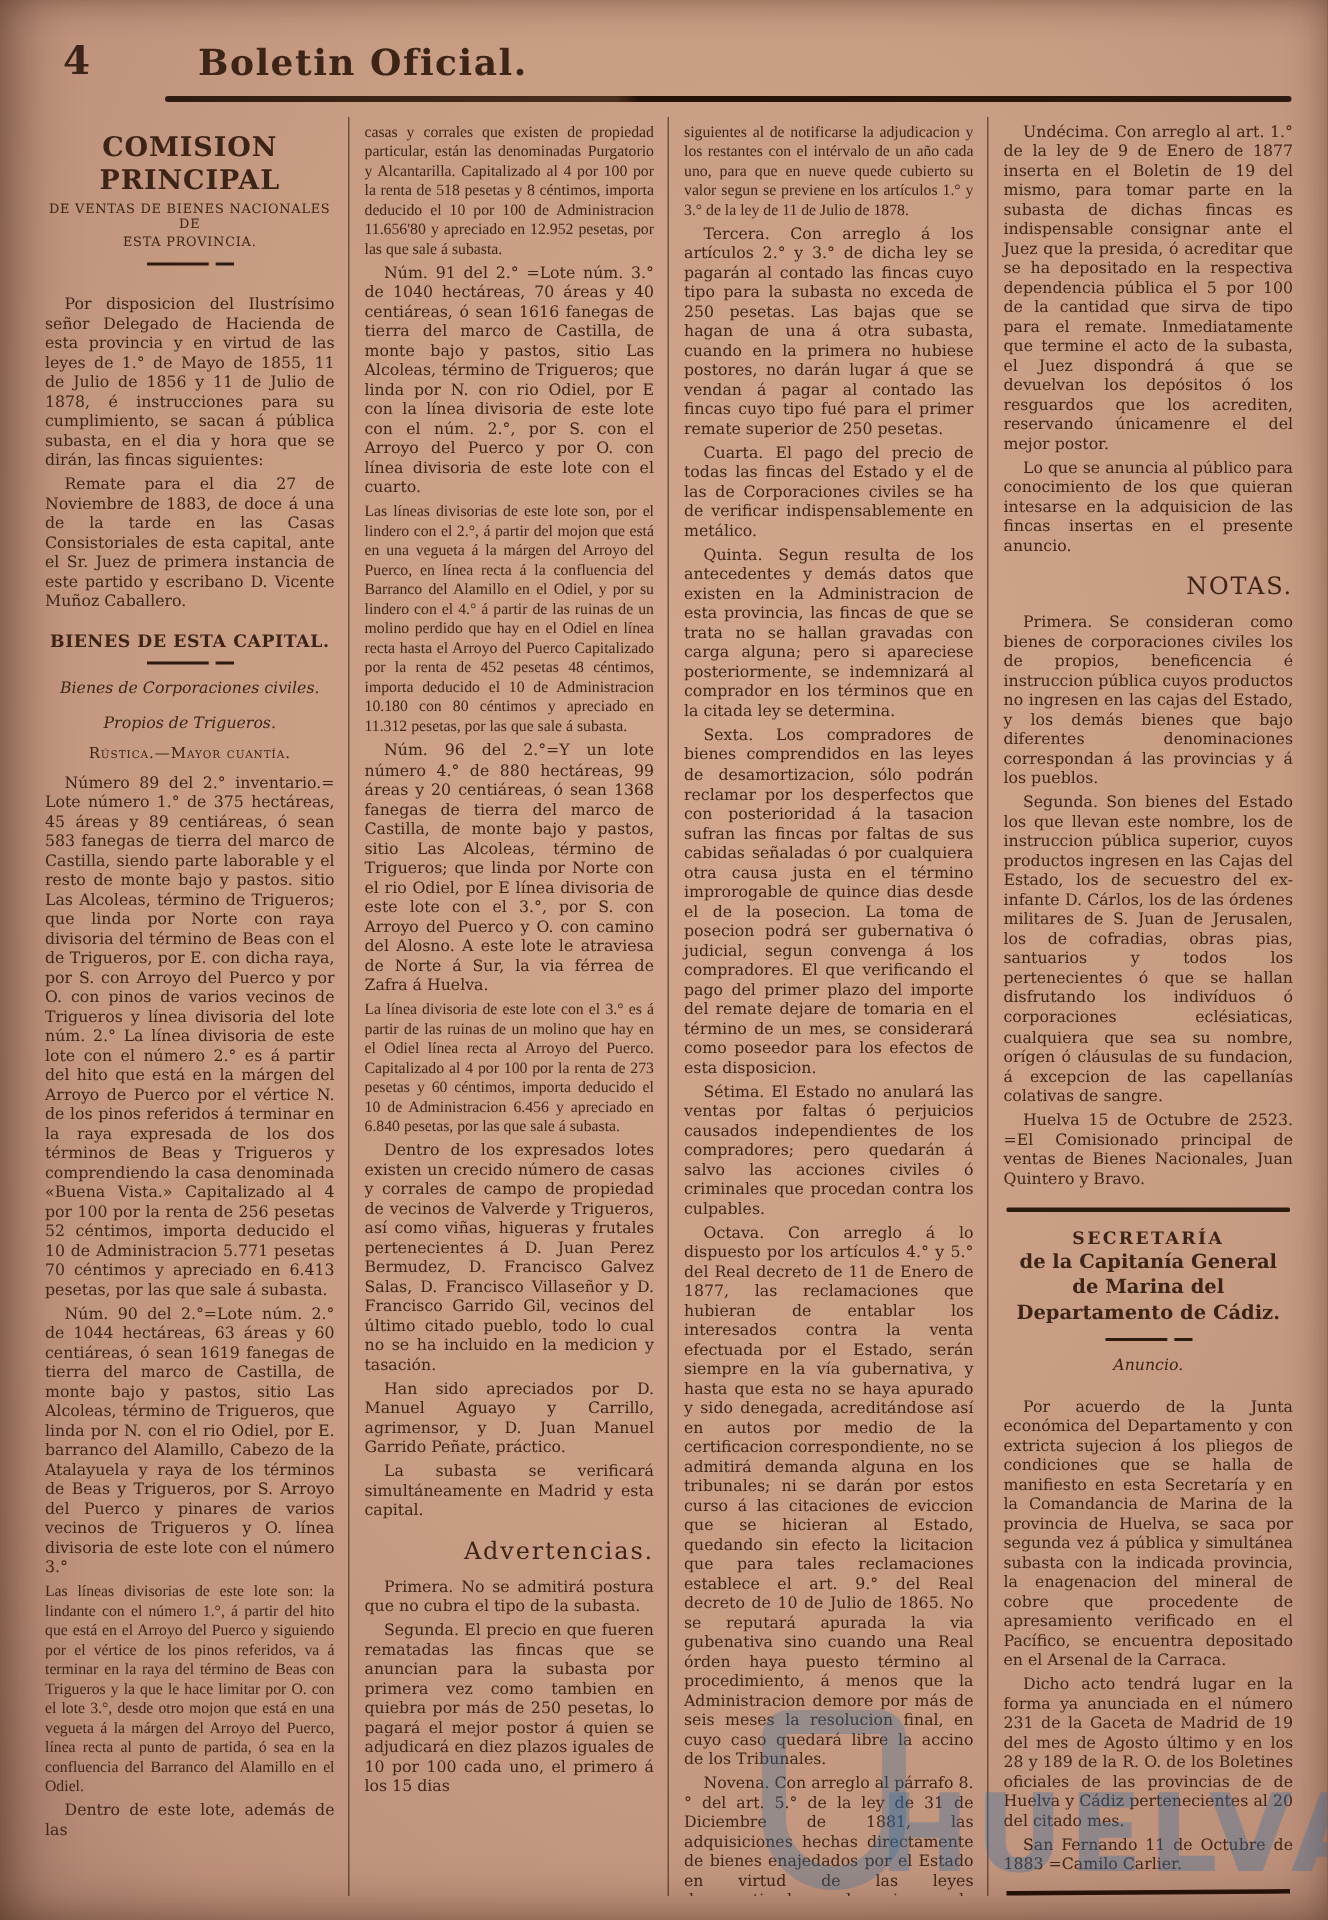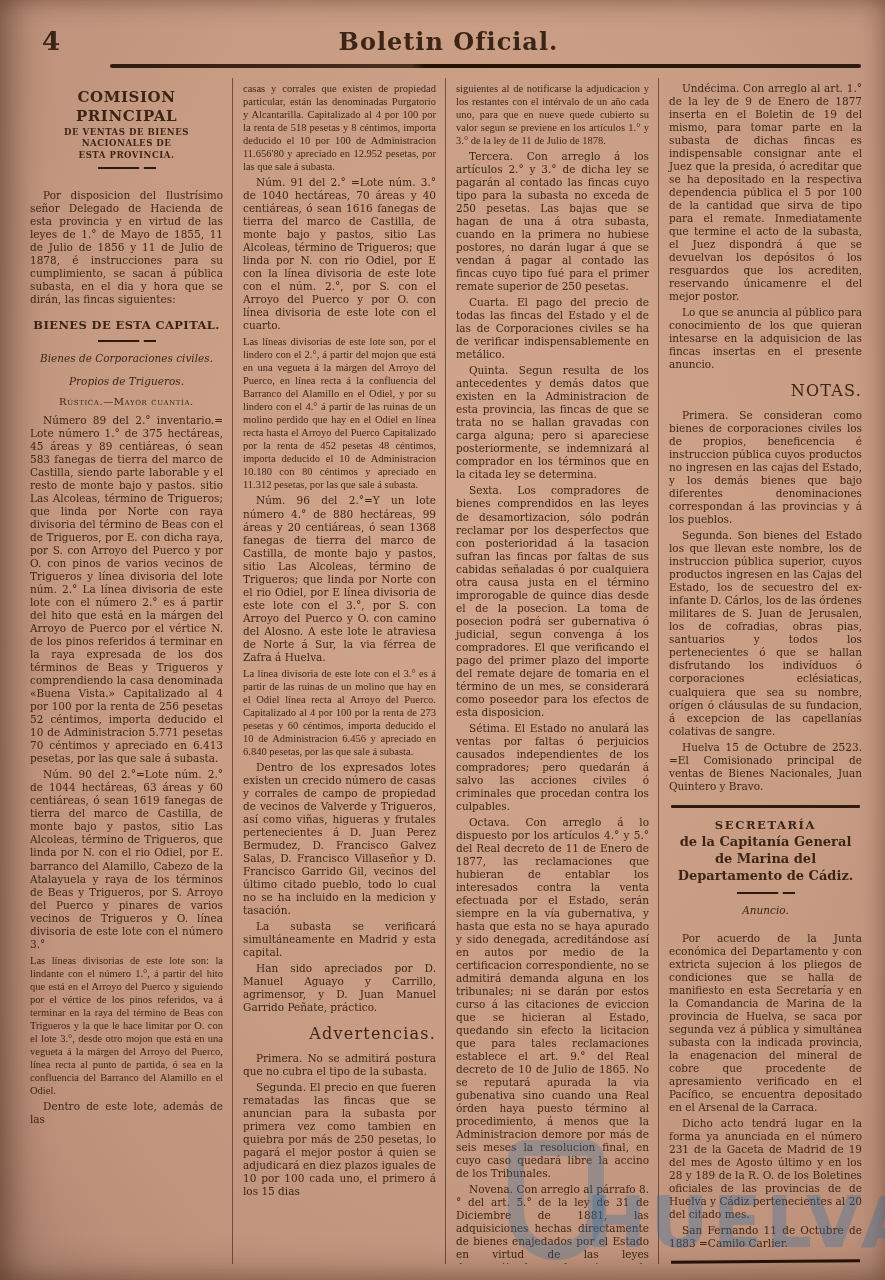--- a/index.html
+++ b/index.html
@@ -15,42 +15,42 @@
                 inset 0 -20px 34px -16px rgba(70,40,25,.4),
                 inset 0 14px 24px -14px rgba(70,40,25,.3);
     font-family:"DejaVu Serif","Liberation Serif",serif;
     color:#3c2517;
   }
   .header{
     display:grid;grid-template-columns:90px 1fr 90px;align-items:end;
     padding:26px 30px 4px 42px;
   }
   .pagenum{font-size:26px;font-weight:bold;}
-  .masthead{text-align:center;font-size:24px;font-weight:bold;letter-spacing:1px;}
+  .masthead{text-align:left;font-size:24px;font-weight:bold;letter-spacing:1px;}
   .header-rule{
     height:4px;margin:4px 24px 6px 110px;
     background:linear-gradient(90deg,#2e1b10 0%,#4a2f1d 40%,#241207 42%,#2e1b10 100%);
     border-radius:2px;
   }
   .cols{
     display:flex;align-items:stretch;
     padding:4px 14px 0 20px;height:1190px;box-sizing:border-box;
   }
   .col{
     flex:1 1 0;min-width:0;
     padding:4px 9px 0 10px;
     font-size:10.5px;line-height:1.24;
     overflow:hidden;
   }
   .col + .col{border-left:1px solid rgba(52,30,17,.6);}
   .blk{margin:0 0 2px 0;}
   .paragraph{text-align:justify;text-indent:13px;margin-bottom:3px;}
   .paragraph-cont{text-align:justify;text-indent:0;margin-bottom:3px;font-family:Liberation Serif, serif;}
-  .heading1{text-align:center;font-weight:bold;font-size:15px;letter-spacing:.6px;margin:6px 0 2px;}
-  .subheading{text-align:center;font-weight:bold;font-size:8.6px;letter-spacing:.5px;margin:1px 0;}
+  .heading1{text-align:center;font-weight:bold;font-size:18px;letter-spacing:.6px;margin:6px 0 2px;}
+  .subheading{text-align:center;font-weight:normal;font-size:8.6px;letter-spacing:.5px;margin:1px 0;}
   .heading2{text-align:center;font-weight:bold;font-size:11.5px;letter-spacing:.4px;margin:12px 0 2px;}
   .bold-center{text-align:right;font-weight:normal;font-size:16px;letter-spacing:1.2px;margin:10px 0 8px;}
   .italic-center{text-align:center;font-style:italic;margin:10px 0 4px;}
   .smallcaps-center{text-align:center;font-variant:small-caps;font-size:10px;letter-spacing:.6px;margin:8px 0 6px;}
   .rule-short{
     width:58px;height:2px;margin:7px auto 9px;
     background:linear-gradient(90deg,#2e1b10 70%,transparent 72%,transparent 78%,#2e1b10 80%);
   }
   .spacer{height:9px;}
   .hr-thick{height:3px;background:#2e1b10;margin:12px 2px 10px;border-radius:1px;}
@@ -81,39 +81,40 @@
   </div>
   <div class="header-rule"></div>
   <div class="cols">
     <div class="col">
         <div class="blk heading1">COMISION PRINCIPAL</div>
         <div class="blk subheading">DE VENTAS DE BIENES NACIONALES DE</div>
         <div class="blk subheading">ESTA PROVINCIA.</div>
         <div class="blk rule-short"></div>
         <div class="blk spacer"></div>
         <div class="blk paragraph">Por disposicion del Ilustrísimo señor Delegado de Hacienda de esta provincia y en virtud de las leyes de 1.° de Mayo de 1855, 11 de Julio de 1856 y 11 de Julio de 1878, é instrucciones para su cumplimiento, se sacan á pública subasta, en el dia y hora que se dirán, las fincas siguientes:</div>
+        <div class="blk paragraph">Remate para el dia 27 de Noviembre de 1883, de doce á una de la tarde en las Casas Consistoriales de esta capital, ante el Sr. Juez de primera instancia de este partido y escribano D. Vicente Muñoz Caballero.</div>
         <div class="blk heading2">BIENES DE ESTA CAPITAL.</div>
         <div class="blk rule-short"></div>
         <div class="blk italic-center">Bienes de Corporaciones civiles.</div>
         <div class="blk italic-center">Propios de Trigueros.</div>
         <div class="blk smallcaps-center">Rústica.—Mayor cuantía.</div>
         <div class="blk paragraph">Número 89 del 2.° inventario.= Lote número 1.° de 375 hectáreas, 45 áreas y 89 centiáreas, ó sean 583 fanegas de tierra del marco de Castilla, siendo parte laborable y el resto de monte bajo y pastos. sitio Las Alcoleas, término de Trigueros; que linda por Norte con raya divisoria del término de Beas con el de Trigueros, por E. con dicha raya, por S. con Arroyo del Puerco y por O. con pinos de varios vecinos de Trigueros y línea divisoria del lote núm. 2.° La línea divisoria de este lote con el número 2.° es á partir del hito que está en la márgen del Arroyo de Puerco por el vértice N. de los pinos referidos á terminar en la raya expresada de los dos términos de Beas y Trigueros y comprendiendo la casa denominada «Buena Vista.» Capitalizado al 4 por 100 por la renta de 256 pesetas 52 céntimos, importa deducido el 10 de Administracion 5.771 pesetas 70 céntimos y apreciado en 6.413 pesetas, por las que sale á subasta.</div>
         <div class="blk paragraph">Núm. 90 del 2.°=Lote núm. 2.° de 1044 hectáreas, 63 áreas y 60 centiáreas, ó sean 1619 fanegas de tierra del marco de Castilla, de monte bajo y pastos, sitio Las Alcoleas, término de Trigueros, que linda por N. con el rio Odiel, por E. barranco del Alamillo, Cabezo de la Atalayuela y raya de los términos de Beas y Trigueros, por S. Arroyo del Puerco y pinares de varios vecinos de Trigueros y O. línea divisoria de este lote con el número 3.°</div>
         <div class="blk paragraph-cont">Las líneas divisorias de este lote son: la lindante con el número 1.°, á partir del hito que está en el Arroyo del Puerco y siguiendo por el vértice de los pinos referidos, va á terminar en la raya del término de Beas con Trigueros y la que le hace limitar por O. con el lote 3.°, desde otro mojon que está en una vegueta á la márgen del Arroyo del Puerco, línea recta al punto de partida, ó sea en la confluencia del Barranco del Alamillo en el Odiel.</div>
         <div class="blk paragraph">Dentro de este lote, además de las</div>
       </div>
     <div class="col">
         <div class="blk paragraph-cont">casas y corrales que existen de propiedad particular, están las denominadas Purgatorio y Alcantarilla. Capitalizado al 4 por 100 por la renta de 518 pesetas y 8 céntimos, importa deducido el 10 por 100 de Administracion 11.656'80 y apreciado en 12.952 pesetas, por las que sale á subasta.</div>
         <div class="blk paragraph">Núm. 91 del 2.° =Lote núm. 3.° de 1040 hectáreas, 70 áreas y 40 centiáreas, ó sean 1616 fanegas de tierra del marco de Castilla, de monte bajo y pastos, sitio Las Alcoleas, término de Trigueros; que linda por N. con rio Odiel, por E con la línea divisoria de este lote con el núm. 2.°, por S. con el Arroyo del Puerco y por O. con línea divisoria de este lote con el cuarto.</div>
         <div class="blk paragraph-cont">Las líneas divisorias de este lote son, por el lindero con el 2.°, á partir del mojon que está en una vegueta á la márgen del Arroyo del Puerco, en línea recta á la confluencia del Barranco del Alamillo en el Odiel, y por su lindero con el 4.° á partir de las ruinas de un molino perdido que hay en el Odiel en línea recta hasta el Arroyo del Puerco Capitalizado por la renta de 452 pesetas 48 céntimos, importa deducido el 10 de Administracion 10.180 con 80 céntimos y apreciado en 11.312 pesetas, por las que sale á subasta.</div>
         <div class="blk paragraph">Núm. 96 del 2.°=Y un lote número 4.° de 880 hectáreas, 99 áreas y 20 centiáreas, ó sean 1368 fanegas de tierra del marco de Castilla, de monte bajo y pastos, sitio Las Alcoleas, término de Trigueros; que linda por Norte con el rio Odiel, por E línea divisoria de este lote con el 3.°, por S. con Arroyo del Puerco y O. con camino del Alosno. A este lote le atraviesa de Norte á Sur, la via férrea de Zafra á Huelva.</div>
         <div class="blk paragraph-cont">La línea divisoria de este lote con el 3.° es á partir de las ruinas de un molino que hay en el Odiel línea recta al Arroyo del Puerco. Capitalizado al 4 por 100 por la renta de 273 pesetas y 60 céntimos, importa deducido el 10 de Administracion 6.456 y apreciado en 6.840 pesetas, por las que sale á subasta.</div>
         <div class="blk paragraph">Dentro de los expresados lotes existen un crecido número de casas y corrales de campo de propiedad de vecinos de Valverde y Trigueros, así como viñas, higueras y frutales pertenecientes á D. Juan Perez Bermudez, D. Francisco Galvez Salas, D. Francisco Villaseñor y D. Francisco Garrido Gil, vecinos del último citado pueblo, todo lo cual no se ha incluido en la medicion y tasación.</div>
+        <div class="blk paragraph">Han sido apreciados por D. Manuel Aguayo y Carrillo, agrimensor, y D. Juan Manuel Garrido Peñate, práctico.</div>
         <div class="blk paragraph">La subasta se verificará simultáneamente en Madrid y esta capital.</div>
-        <div class="blk paragraph">Han sido apreciados por D. Manuel Aguayo y Carrillo, agrimensor, y D. Juan Manuel Garrido Peñate, práctico.</div>
         <div class="blk bold-center">Advertencias.</div>
         <div class="blk paragraph">Primera. No se admitirá postura que no cubra el tipo de la subasta.</div>
         <div class="blk paragraph">Segunda. El precio en que fueren rematadas las fincas que se anuncian para la subasta por primera vez como tambien en quiebra por más de 250 pesetas, lo pagará el mejor postor á quien se adjudicará en diez plazos iguales de 10 por 100 cada uno, el primero á los 15 dias</div>
       </div>
     <div class="col">
         <div class="blk paragraph-cont">siguientes al de notificarse la adjudicacion y los restantes con el intérvalo de un año cada uno, para que en nueve quede cubierto su valor segun se previene en los artículos 1.° y 3.° de la ley de 11 de Julio de 1878.</div>
         <div class="blk paragraph">Tercera. Con arreglo á los artículos 2.° y 3.° de dicha ley se pagarán al contado las fincas cuyo tipo para la subasta no exceda de 250 pesetas. Las bajas que se hagan de una á otra subasta, cuando en la primera no hubiese postores, no darán lugar á que se vendan á pagar al contado las fincas cuyo tipo fué para el primer remate superior de 250 pesetas.</div>
         <div class="blk paragraph">Cuarta. El pago del precio de todas las fincas del Estado y el de las de Corporaciones civiles se ha de verificar indispensablemente en metálico.</div>
         <div class="blk paragraph">Quinta. Segun resulta de los antecedentes y demás datos que existen en la Administracion de esta provincia, las fincas de que se trata no se hallan gravadas con carga alguna; pero si apareciese posteriormente, se indemnizará al comprador en los términos que en la citada ley se determina.</div>
         <div class="blk paragraph">Sexta. Los compradores de bienes comprendidos en las leyes de desamortizacion, sólo podrán reclamar por los desperfectos que con posterioridad á la tasacion sufran las fincas por faltas de sus cabidas señaladas ó por cualquiera otra causa justa en el término improrogable de quince dias desde el de la posecion. La toma de posecion podrá ser gubernativa ó judicial, segun convenga á los compradores. El que verificando el pago del primer plazo del importe del remate dejare de tomaria en el término de un mes, se considerará como poseedor para los efectos de esta disposicion.</div>

